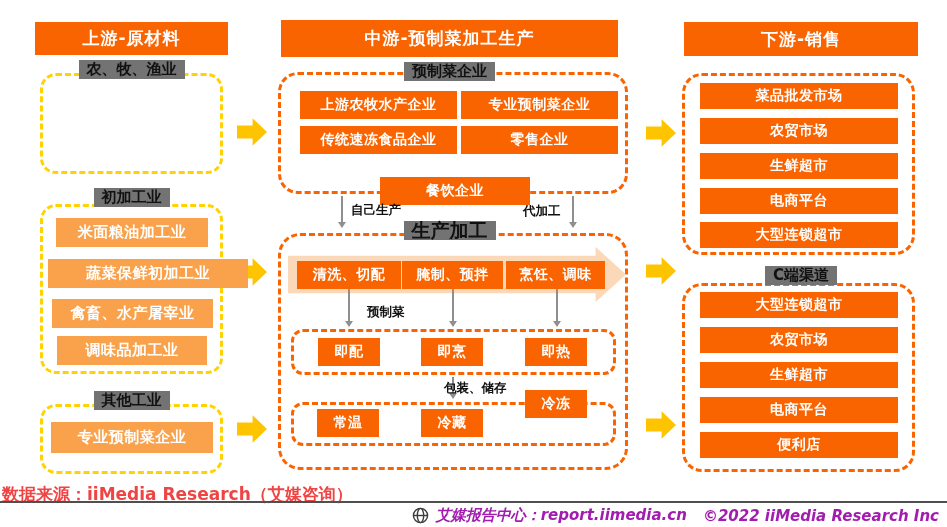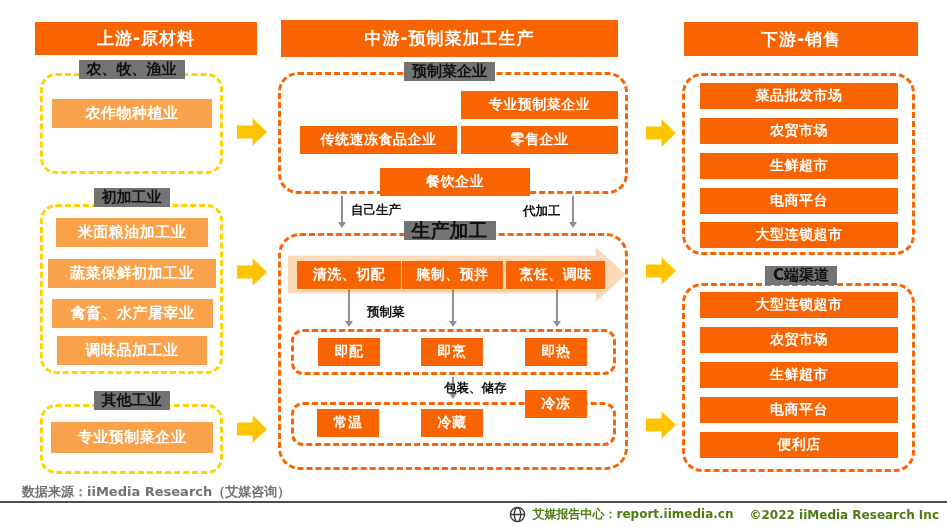--- a/index.html
+++ b/index.html
@@ -42,71 +42,71 @@
   .fatarrow{
     position:absolute;background:var(--pale-arrow,#FAD8B8);
     clip-path:polygon(0 16%,91% 16%,91% 0,100% 50%,91% 100%,91% 84%,0 84%);
     z-index:1;
   }
   .varrow{position:absolute;width:1.5px;background:#8F8F8F;z-index:1;}
   .varrow::after{
     content:"";position:absolute;left:50%;transform:translateX(-50%);bottom:-6px;
     width:0;height:0;border:4.5px solid transparent;border-top:6px solid #8F8F8F;
   }
-  .src{position:absolute;left:22px;top:483px;font-size:13px;font-weight:600;color:#737373;}
+  .src{position:absolute;left:2px;top:483px;font-size:17px;font-weight:600;color:#ef4444;}
   .footline{position:absolute;left:0;top:501px;width:947px;border-top:2px solid #4F4F4F;}
   .footright{
     position:absolute;right:8px;top:506px;display:flex;align-items:center;
-    font-size:12px;font-weight:600;color:#4d7c0f;
+    font-size:15px;font-weight:600;color:#a21caf;font-style:italic;
   }
   .footright .sp1{margin-left:7px;}
   .footright .sp2{margin-left:16px;}
 </style>
 </head>
 <body>
 
 <div class="canvas">
 
-  <div class="hdr" style="left:35px;top:22px;width:222px;height:33px">上游-原材料</div>
+  <div class="hdr" style="left:35px;top:22px;width:193px;height:33px">上游-原材料</div>
 
   <div class="gtitle" style="left:35px;top:60px;width:193px">
     <span>农、牧、渔业</span>
   </div>
   <div class="dbox yellow" style="left:40px;top:73px;width:183px;height:101px"></div>
-  <div class="item light" style="left:52px;top:99px;width:160px;height:29px">农作物种植业</div>
 
   <div class="gtitle" style="left:35px;top:188px;width:193px">
     <span>初加工业</span>
   </div>
   <div class="dbox yellow" style="left:40px;top:204px;width:183px;height:170px"></div>
   <div class="item light" style="left:56px;top:218px;width:152px;height:29px">米面粮油加工业</div>
-  <div class="item light" style="left:48px;top:259px;width:168px;height:29px">蔬菜保鲜初加工业</div>
+  <div class="item light" style="left:48px;top:259px;width:200px;height:29px">蔬菜保鲜初加工业</div>
   <div class="item light" style="left:52px;top:299px;width:161px;height:29px">禽畜、水产屠宰业</div>
   <div class="item light" style="left:57px;top:336px;width:150px;height:29px">调味品加工业</div>
 
   <div class="gtitle" style="left:35px;top:391px;width:193px">
     <span>其他工业</span>
   </div>
   <div class="dbox yellow" style="left:40px;top:404px;width:183px;height:70px"></div>
   <div class="item light" style="left:51px;top:422px;width:162px;height:31px">专业预制菜企业</div>
 
   <div class="barrow" style="left:237px;top:117px"></div>
   <div class="barrow" style="left:237px;top:257px"></div>
   <div class="barrow" style="left:237px;top:414px"></div>
 
   <div class="hdr" style="left:281px;top:20px;width:337px;height:37px">中游-预制菜加工生产</div>
 
   <div class="gtitle" style="left:281px;top:62px;width:337px">
     <span>预制菜企业</span>
   </div>
   <div class="dbox" style="left:278px;top:72px;width:350px;height:122px;border-radius:20px"></div>
+  <div class="item" style="left:300px;top:91px;width:157px;height:28px">上游农牧水产企业</div>
   <div class="item" style="left:461px;top:91px;width:157px;height:28px">专业预制菜企业</div>
   <div class="item" style="left:300px;top:126px;width:157px;height:28px">传统速冻食品企业</div>
   <div class="item" style="left:461px;top:126px;width:157px;height:28px">零售企业</div>
-  <div class="item" style="left:380px;top:168px;width:150px;height:28px">餐饮企业</div>
+  <div class="item" style="left:380px;top:177px;width:150px;height:28px">餐饮企业</div>
 
   <div class="varrow" style="left:341px;top:196px;height:30px"></div>
   <div class="lbl" style="left:351px;top:202px">自己生产</div>
   <div class="varrow" style="left:572px;top:196px;height:30px"></div>
   <div class="lbl" style="left:523px;top:203px">代加工</div>
 
   <div class="gtitle big" style="left:281px;top:221px;width:337px">
     <span>生产加工</span>
   </div>
   <div class="dbox" style="left:278px;top:233px;width:350px;height:237px;border-radius:22px"></div>

